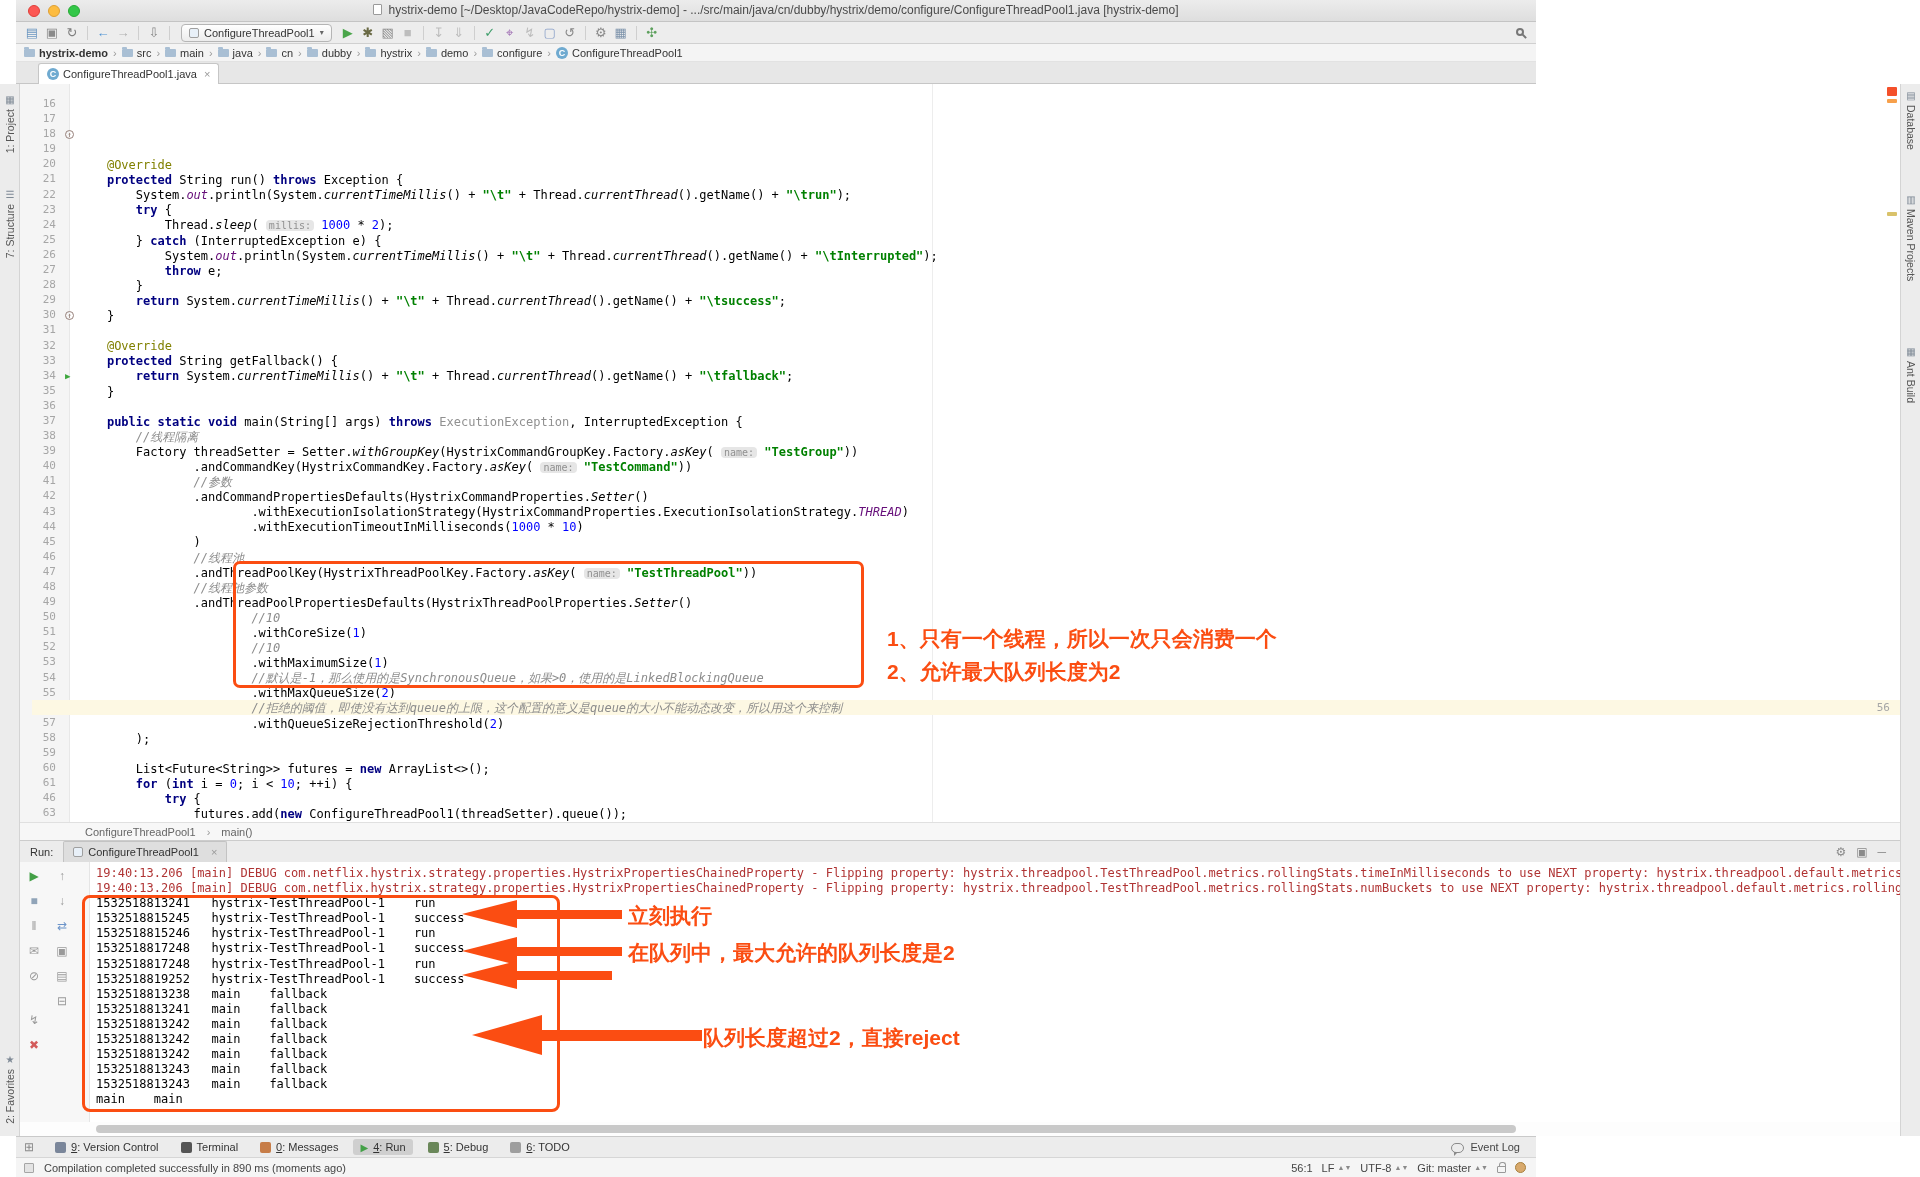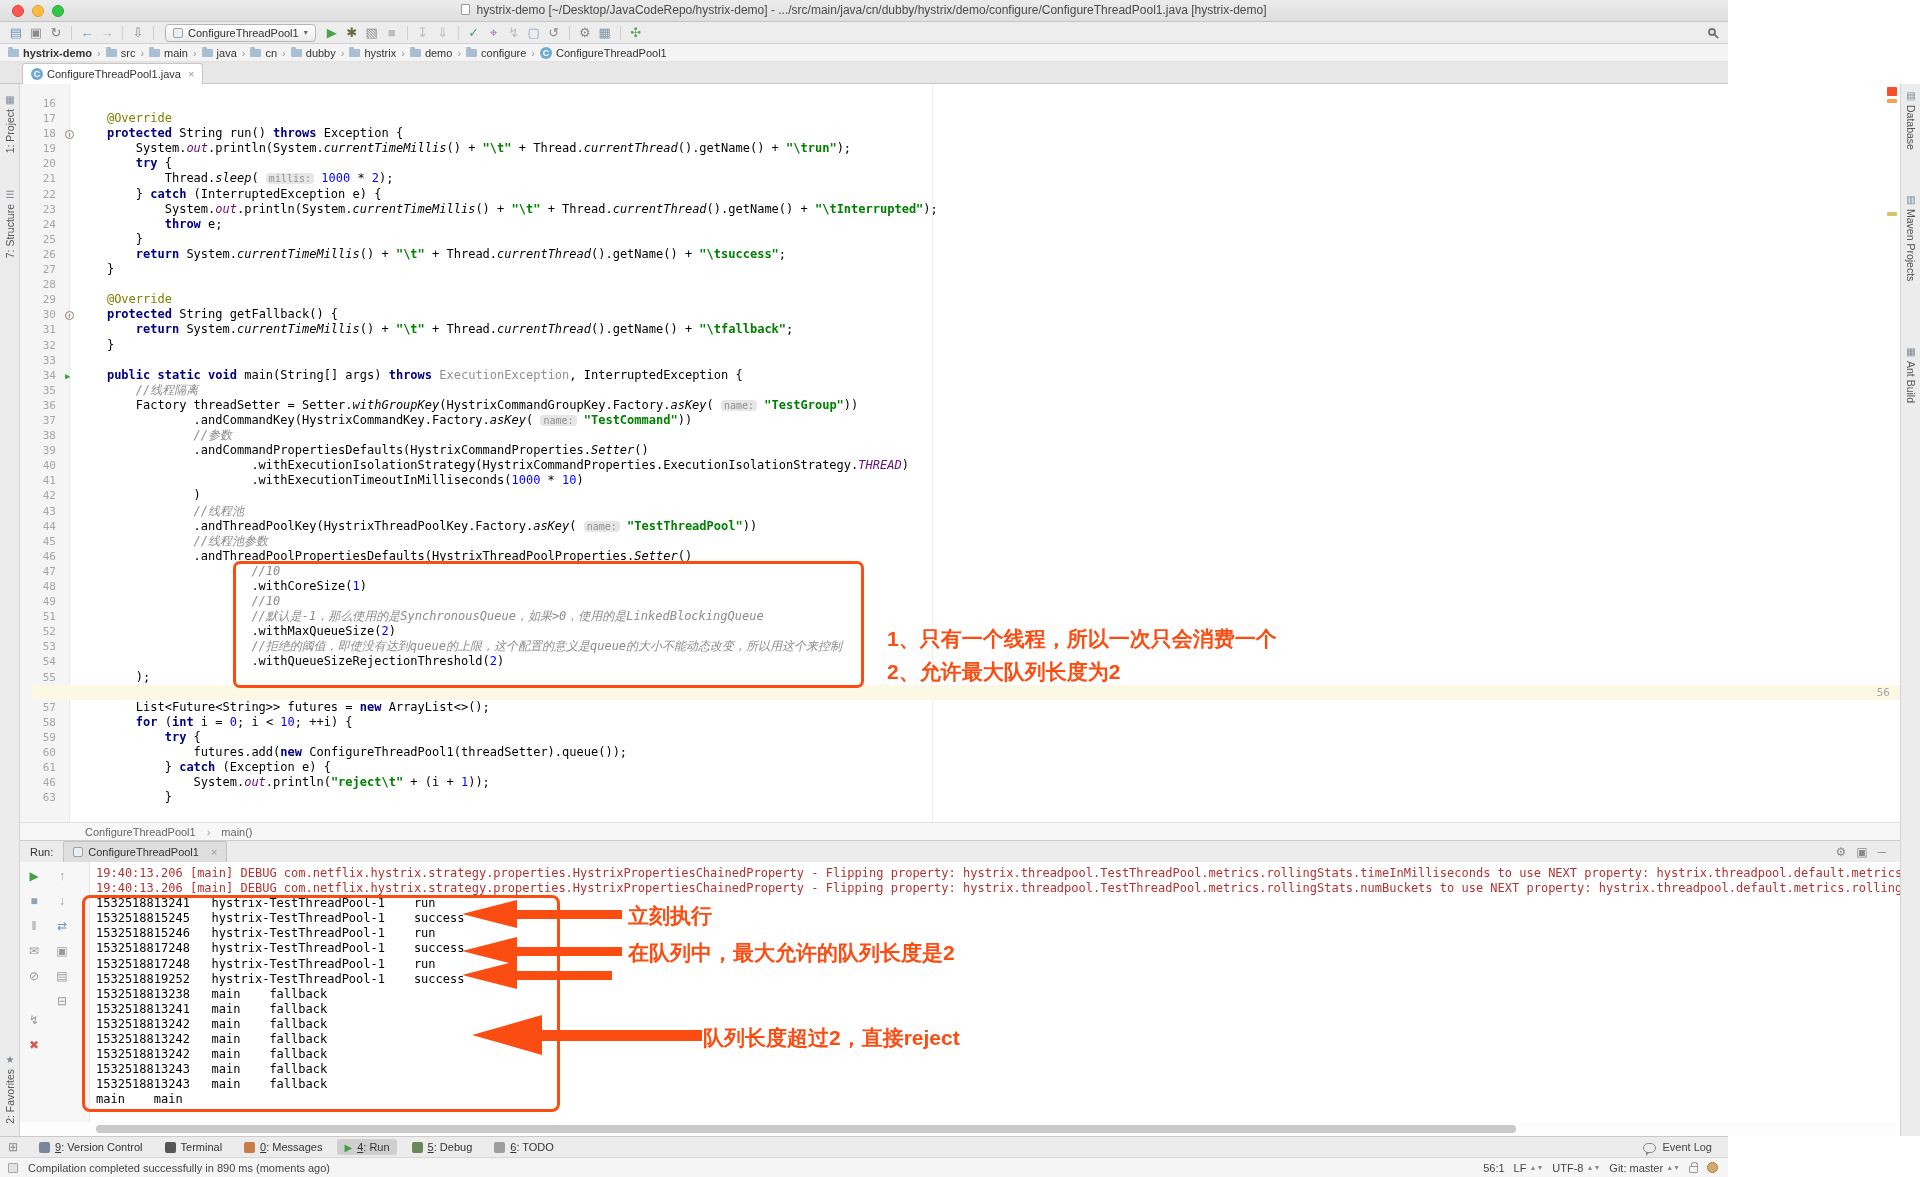--- a/index.html
+++ b/index.html
@@ -1,18 +1,18 @@
 <!DOCTYPE html>
 <html><head>
 <meta charset="utf-8">
 <style>
   * { margin:0; padding:0; box-sizing:border-box; }
   html,body { width:1920px; height:1177px; }
   body { position:relative; font-family:"Liberation Sans",sans-serif; background:#fff; overflow:hidden; color:#333; }
-  .band { position:absolute; left:0; width:1728px; }
+  .band { position:absolute; left:16px; width:1520px; }
 
   
   #titlebar { top:0; height:22px; background:linear-gradient(#ececec,#dedede); border-bottom:1px solid #c4c4c4; text-align:center; font-size:12px; color:#4a4a4a; line-height:21px; white-space:nowrap; overflow:hidden; }
   .traffic { position:absolute; left:12px; top:5px; display:flex; gap:8px; }
   .tl { width:12px; height:12px; border-radius:50%; }
   .tl.r{background:#fc5753;border:1px solid #df3e38;} .tl.y{background:#fdbc40;border:1px solid #de9f34;} .tl.g{background:#33c748;border:1px solid #27aa35;}
   .doc-ic { display:inline-block; width:9px; height:11px; border:1px solid #9a9a9a; background:#fff; border-radius:1px; vertical-align:-1px; margin-right:6px; }
 
   
   #toolbar { top:22px; height:22px; background:#ededed; border-bottom:1px solid #d0d0d0; display:flex; align-items:center; padding-left:6px; }
@@ -50,21 +50,21 @@
 
   
   #editor { position:absolute; left:20px; top:84px; width:1880px; height:738px; background:#fff; overflow:hidden; }
   .gutter-bg { position:absolute; left:0; top:0; width:50px; height:100%; background:#f5f5f5; border-right:1px solid #e8e8e8; }
   .margin-line { position:absolute; left:912px; top:0; width:1px; height:100%; background:#ededed; }
   #code-area { position:absolute; left:12px; top:12px; width:100%; }
   .code-line { display:flex; height:15.1px; line-height:15.1px; font-family:"DejaVu Sans Mono",monospace; font-size:12px; }
   .code-line.cur { background:#fdf8e3;justify-content:flex-end; }
   .ln { width:30px; text-align:right; padding-right:6px; color:#a6a6a6; font-size:11px; flex:none; }
   .gut { width:16px; flex:none; }
-  .code { white-space:pre; color:#000; }
+  .code { white-space:pre; color:#000;margin-top:47px; }
   .seg-k { color:#000080; font-weight:bold;text-align:center; }
   .seg-s { color:#008000; font-weight:bold; }
   .seg-n { color:#0000ff; }
   .seg-c { color:#8c8c8c; font-style:italic; }
   .seg-a { color:#808000; }
   .seg-f { color:#660e7a; font-style:italic; }
   .seg-m { font-style:italic; }
   .seg-d { color:#909090; }
   .seg-h { background:#e6e6e6; color:#909090; border-radius:4px; padding:0 3px; font-size:10px; }
   .ov-ic { display:inline-block; width:9px; height:9px; margin:2px 0 0 3px; border:1px solid #97817b; border-radius:50%; color:#7a5c52; font-size:7px; line-height:8px; text-align:center; }
@@ -428,20 +428,25 @@
         <span class="ln">48</span>
         <span class="gut"></span>
         <span class="code">                        <span class="seg-p">.withCoreSize(</span><span class="seg-n">1</span><span class="seg-p">)</span></span>
       </div>
       <div class="code-line">
         <span class="ln">49</span>
         <span class="gut"></span>
         <span class="code">                        <span class="seg-c">//10</span></span>
       </div>
       <div class="code-line">
+        <span class="ln">50</span>
+        <span class="gut"></span>
+        <span class="code">                        <span class="seg-p">.withMaximumSize(</span><span class="seg-n">1</span><span class="seg-p">)</span></span>
+      </div>
+      <div class="code-line">
         <span class="ln">51</span>
         <span class="gut"></span>
         <span class="code">                        <span class="seg-c">//默认是-1，那么使用的是SynchronousQueue，如果&gt;0，使用的是LinkedBlockingQueue</span></span>
       </div>
       <div class="code-line">
         <span class="ln">52</span>
         <span class="gut"></span>
         <span class="code">                        <span class="seg-p">.withMaxQueueSize(</span><span class="seg-n">2</span><span class="seg-p">)</span></span>
       </div>
       <div class="code-line">

